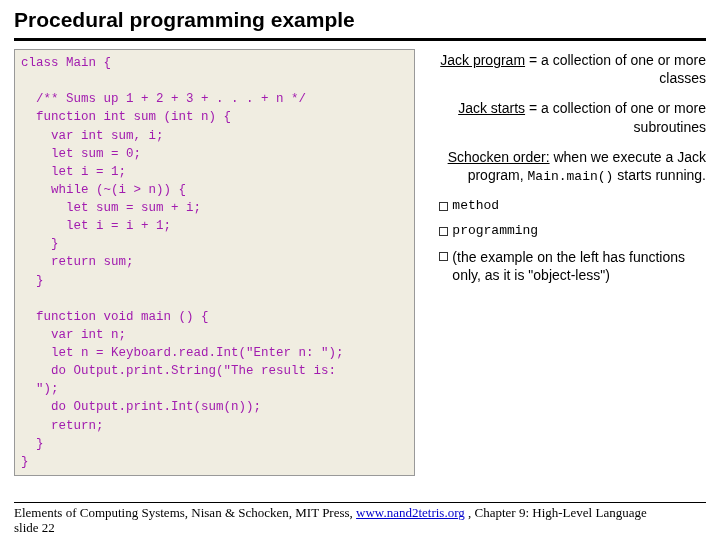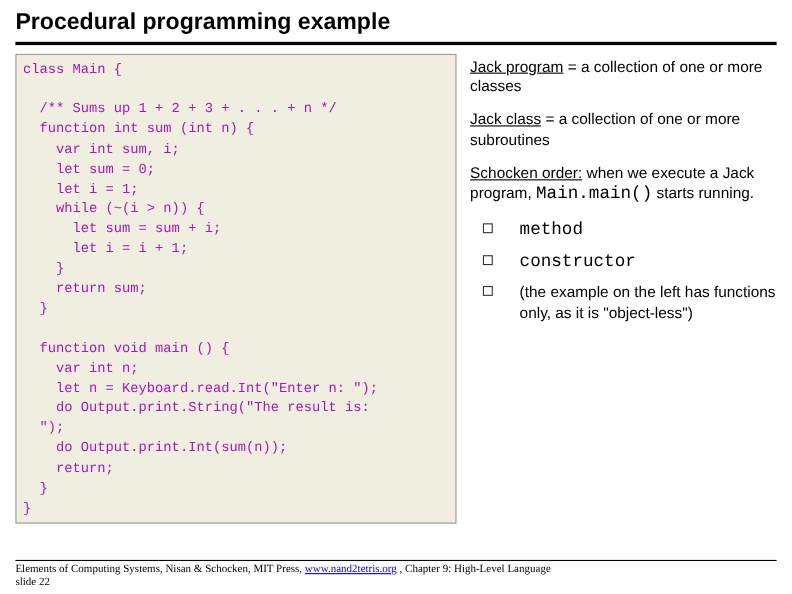--- a/index.html
+++ b/index.html
@@ -41,47 +41,48 @@
     border: 1px solid #999;
     padding: 4px 6px;
     font-family: "Courier New", monospace;
     font-size: 12.5px;
     line-height: 1.45;
     white-space: pre;
     color: #a21caf;
   }
   .right p {
     margin-bottom: 12px;
+    text-align: right;
   }
   .u { text-decoration: underline; }
-  .mono { font-family: "Courier New", monospace; font-size: 16px; }
+  .mono { font-family: "Courier New", monospace; font-size: 13px; }
   ul.bullets {
     list-style: none;
     padding-left: 12px;
   }
   ul.bullets li {
     margin-bottom: 8px;
     display: flex;
     align-items: flex-start;
-    gap: 24px;
+    gap: 4px;
   }
   .bullet-box {
     display: inline-block;
     width: 9px;
     height: 9px;
     border: 1px solid #333;
     margin-top: 4px;
     flex-shrink: 0;
   }
   .footer {
     position: absolute;
     bottom: 4px;
     left: 14px;
     right: 14px;
-    font-size: 10px;
+    font-size: 13px;
     font-family: "Comic Sans MS", cursive;
     color: #000;
     border-top: 1px solid #000;
     padding-top: 2px;
     line-height: 1.2;
   }
   .footer a { color: #00c; text-decoration: underline; }
 </style>
 </head>
 <body>
@@ -114,33 +115,33 @@
     return;
   }
 }</div>
     </div>
 
     <div class="right">
       <p>
         <span class="u">Jack program</span><span> = a collection of one or more classes</span>
       </p>
       <p>
-        <span class="u">Jack class</span><span> = a collection of one or more subroutines</span>
+        <span class="u">Jack starts</span><span> = a collection of one or more subroutines</span>
       </p>
       <p>
         <span class="u">Schocken order:</span><span> when we execute a Jack program, </span><span class="mono">Main.main()</span><span> starts running.</span>
       </p>
       <ul class="bullets">
         <li>
           <span class="bullet-box"></span>
           <span class="mono">method</span>
         </li>
         <li>
           <span class="bullet-box"></span>
-          <span class="mono">constructor</span>
+          <span class="mono">programming</span>
         </li>
         <li>
           <span class="bullet-box"></span>
           <span>(the example on the left has functions only, as it is "object-less")</span>
         </li>
       </ul>
     </div>
   </div>
 
   <div class="footer">

